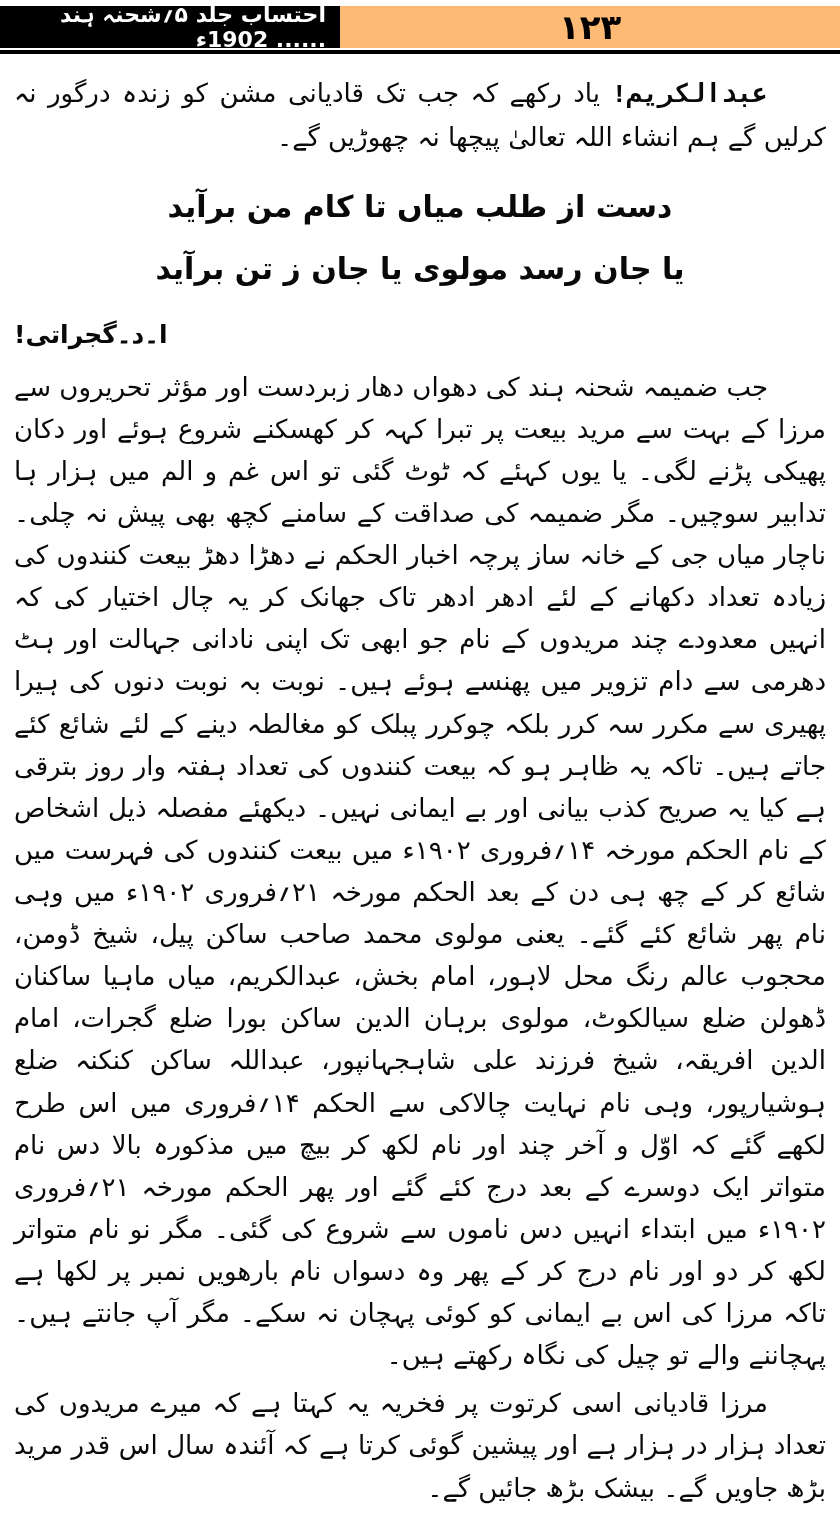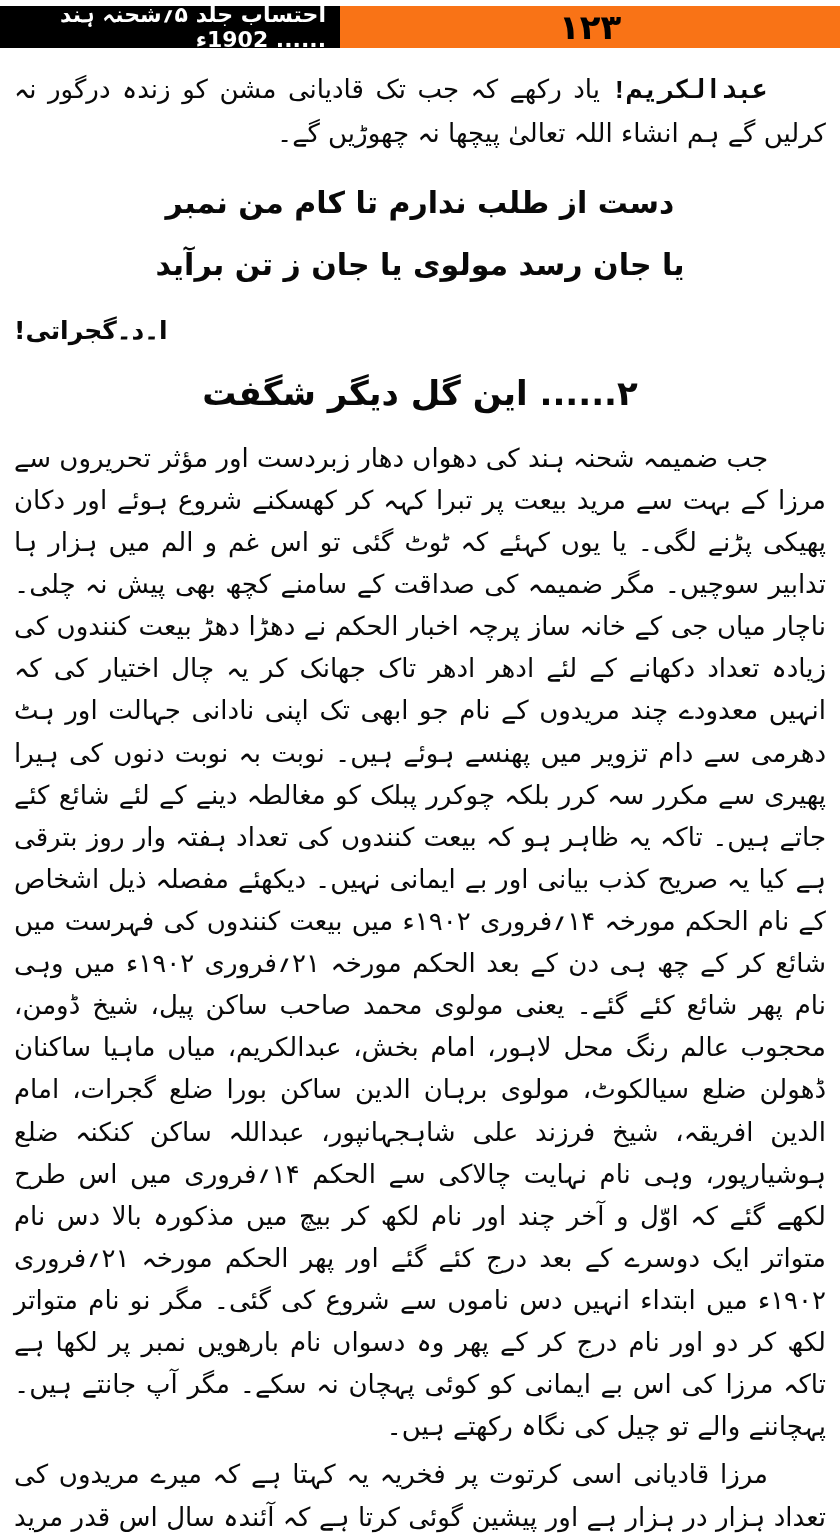--- a/index.html
+++ b/index.html
@@ -36,21 +36,21 @@
   .header-left {
     flex: 0 0 368px;
     justify-content: flex-start;
     font-size: 23px;
     direction: ltr;
     font-family: "DejaVu Sans", sans-serif;
     letter-spacing: 0.2px;
   }
   .header-center {
     flex: 1 1 auto;
-    background: #f97316;
+    background: #fdba74;
     color: #000000;
     display: flex;
     align-items: center;
     justify-content: center;
     font-size: 34px;
     font-weight: bold;
   }
   .header-right {
     flex: 0 0 340px;
     justify-content: flex-end;
@@ -111,27 +111,26 @@
   </header>
   <div class="header-rule"></div>
 
   <main class="content">
 
     <p class="para indent">
       <strong class="lead">عبدالکریم!</strong><span> یاد رکھے کہ جب تک قادیانی مشن کو زندہ درگور نہ کرلیں گے ہم انشاء اللہ تعالیٰ پیچھا نہ چھوڑیں گے۔</span>
     </p>
 
     <div class="couplet">
-      <div>دست از طلب ندارم تا کام من نمبر</div>
+      <div>دست از طلب میاں تا کام من برآید</div>
       <div>یا جان رسد مولوی یا جان ز تن برآید</div>
     </div>
 
     <div class="attribution">ا۔د۔گجراتی!</div>
 
-    <h2 class="section-heading">۲...... این گل دیگر شگفت</h2>
 
     <p class="para indent">جب ضمیمہ شحنہ ہند کی دھواں دھار زبردست اور مؤثر تحریروں سے مرزا کے بہت سے مرید بیعت پر تبرا کہہ کر کھسکنے شروع ہوئے اور دکان پھیکی پڑنے لگی۔ یا یوں کہئے کہ ٹوٹ گئی تو اس غم و الم میں ہزار ہا تدابیر سوچیں۔ مگر ضمیمہ کی صداقت کے سامنے کچھ بھی پیش نہ چلی۔ ناچار میاں جی کے خانہ ساز پرچہ اخبار الحکم نے دھڑا دھڑ بیعت کنندوں کی زیادہ تعداد دکھانے کے لئے ادھر ادھر تاک جھانک کر یہ چال اختیار کی کہ انہیں معدودے چند مریدوں کے نام جو ابھی تک اپنی نادانی جہالت اور ہٹ دھرمی سے دام تزویر میں پھنسے ہوئے ہیں۔ نوبت بہ نوبت دنوں کی ہیرا پھیری سے مکرر سہ کرر بلکہ چوکرر پبلک کو مغالطہ دینے کے لئے شائع کئے جاتے ہیں۔ تاکہ یہ ظاہر ہو کہ بیعت کنندوں کی تعداد ہفتہ وار روز بترقی ہے کیا یہ صریح کذب بیانی اور بے ایمانی نہیں۔ دیکھئے مفصلہ ذیل اشخاص کے نام الحکم مورخہ ۱۴؍فروری ۱۹۰۲ء میں بیعت کنندوں کی فہرست میں شائع کر کے چھ ہی دن کے بعد الحکم مورخہ ۲۱؍فروری ۱۹۰۲ء میں وہی نام پھر شائع کئے گئے۔ یعنی مولوی محمد صاحب ساکن پیل، شیخ ڈومن، محجوب عالم رنگ محل لاہور، امام بخش، عبدالکریم، میاں ماہیا ساکنان ڈھولن ضلع سیالکوٹ، مولوی برہان الدین ساکن بورا ضلع گجرات، امام الدین افریقہ، شیخ فرزند علی شاہجہانپور، عبداللہ ساکن کنکنہ ضلع ہوشیارپور، وہی نام نہایت چالاکی سے الحکم ۱۴؍فروری میں اس طرح لکھے گئے کہ اوّل و آخر چند اور نام لکھ کر بیچ میں مذکورہ بالا دس نام متواتر ایک دوسرے کے بعد درج کئے گئے اور پھر الحکم مورخہ ۲۱؍فروری ۱۹۰۲ء میں ابتداء انہیں دس ناموں سے شروع کی گئی۔ مگر نو نام متواتر لکھ کر دو اور نام درج کر کے پھر وہ دسواں نام بارھویں نمبر پر لکھا ہے تاکہ مرزا کی اس بے ایمانی کو کوئی پہچان نہ سکے۔ مگر آپ جانتے ہیں۔ پہچاننے والے تو چیل کی نگاہ رکھتے ہیں۔</p>
 
     <p class="para indent">مرزا قادیانی اسی کرتوت پر فخریہ یہ کہتا ہے کہ میرے مریدوں کی تعداد ہزار در ہزار ہے اور پیشین گوئی کرتا ہے کہ آئندہ سال اس قدر مرید بڑھ جاویں گے۔ بیشک بڑھ جائیں گے۔</p>
 
   </main>
 
 </div>
 
 </body></html>

